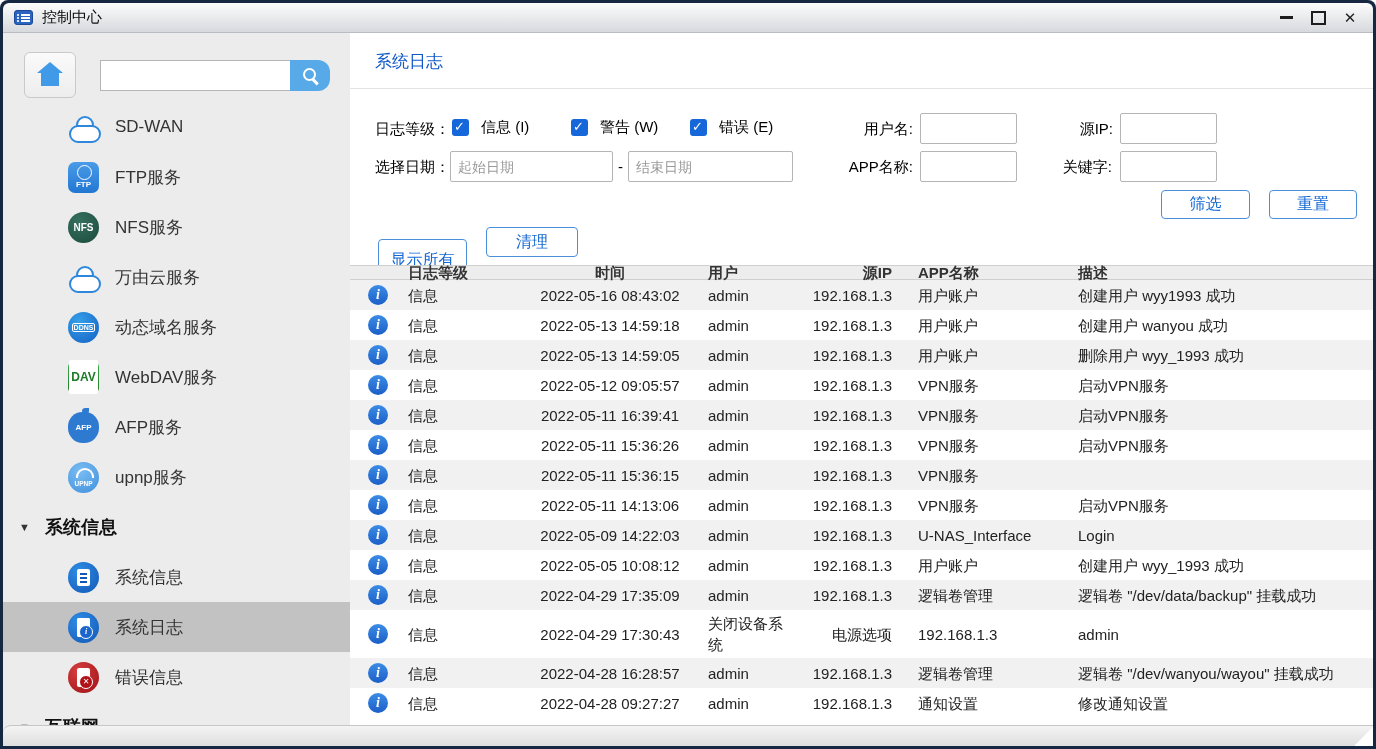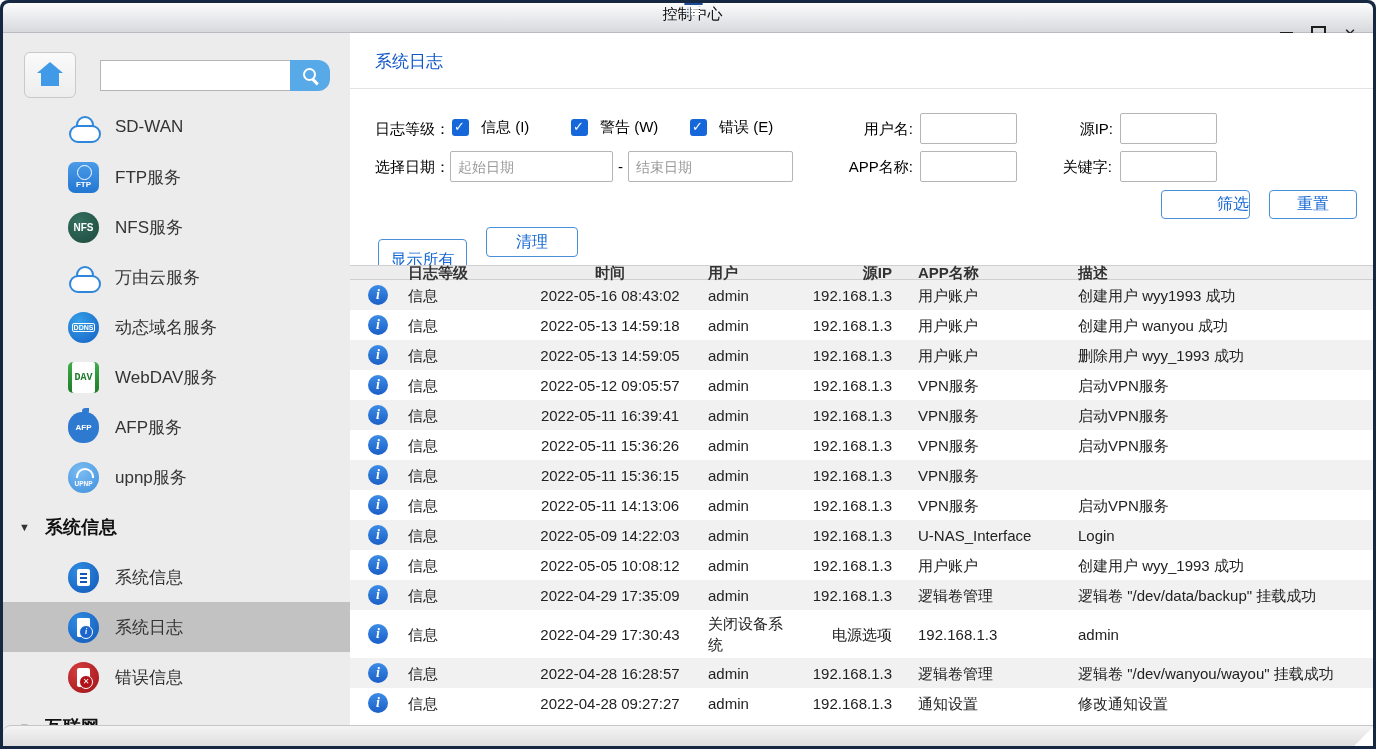--- a/index.html
+++ b/index.html
@@ -3,21 +3,21 @@
 <meta charset="utf-8">
 <style>
   * { margin:0; padding:0; box-sizing:border-box; }
   html,body { width:1376px; height:749px; font-family:"Liberation Sans","DejaVu Sans",sans-serif; background:#fff; }
 
   .window { position:relative; width:1376px; height:749px; background:#152741; border-radius:8px 8px 0 0; overflow:hidden; }
 
   
   .titlebar { position:absolute; top:3px; left:3px; right:3px; height:30px;
     background:linear-gradient(#fcfcfc,#d6d9dd); border-bottom:1px solid #b9bcc0;
-    border-radius:6px 6px 0 0; display:flex; align-items:center;flex-direction:column; }
+    border-radius:6px 6px 0 0; display:flex; align-items:center; }
   .app-icon { width:19px; height:15px; background:#2a63c0; border:1px solid #1c4a96; border-radius:3px; margin-left:11px; position:relative; }
   .app-icon::after { content:""; position:absolute; right:2px; top:3px; width:9px; height:2px; background:#fff; box-shadow:0 3px 0 #fff, 0 6px 0 #fff; }
   .app-icon::before { content:""; position:absolute; left:2px; top:3px; width:2px; height:2px; background:#cfe2ff; box-shadow:0 3px 0 #cfe2ff, 0 6px 0 #cfe2ff; }
   .title-text { margin-left:9px; font-size:15px; color:#0a0a0a; }
   .win-controls { margin-left:auto; margin-right:14px; display:flex; gap:14px; align-items:center; }
   .wbtn { width:18px; height:18px; display:flex; align-items:center; justify-content:center; cursor:default; }
   .wbtn-min::before { content:""; width:13px; height:2.5px; background:#1d1d1d; display:block; }
   .wbtn-max::before { content:""; width:11px; height:10px; border:2.5px solid #1d1d1d; display:block; }
   .wbtn-close::before { content:"✕"; font-size:15px; font-weight:bold; color:#1d1d1d; line-height:1; }
 
@@ -58,21 +58,21 @@
   .ic-ftp::before { content:""; position:absolute; top:3px; left:9px; width:13px; height:13px; border:1.5px solid #fff; border-radius:50%; }
   .ic-ftp span { margin-top:15px; font-size:8px; }
   
   .ic-nfs { background:radial-gradient(circle at 35% 30%, #35705f, #1c4a3d); border-radius:50%; }
   .ic-nfs span { font-size:10px; }
   
   .ic-ddns { background:radial-gradient(circle at 35% 30%, #35a0e8, #1460c4); border-radius:50%; }
   .ic-ddns span { font-size:7px; border:1px solid #fff; border-radius:2px; padding:0 1px; }
   
   .ic-dav { background:linear-gradient(#3fae4a,#1d7a28); border-radius:5px; }
-  .ic-dav span { background:#fff; color:#1d7a28; font-size:10px; padding:10px 2px; border-radius:2px;font-family:Liberation Mono, monospace; }
+  .ic-dav span { background:#fff; color:#1d7a28; font-size:12px; padding:10px 2px; border-radius:2px; }
   
   .ic-afp { background:#2e7ad1; border-radius:46% 46% 48% 48%; }
   .ic-afp::before { content:""; position:absolute; top:-4px; left:14px; width:7px; height:6px; background:#2e7ad1; border-radius:50% 0 50% 50%; }
   .ic-afp span { font-size:8px; }
   
   .ic-upnp { background:radial-gradient(circle at 40% 30%, #7bbdf2, #3f8fdd); border-radius:50%; }
   .ic-upnp::before { content:""; position:absolute; top:6px; left:8px; width:14px; height:8px; border:2px solid #fff; border-bottom:none; border-radius:10px 10px 0 0; }
   .ic-upnp span { margin-top:12px; font-size:6.5px; }
   
   .ic-sysinfo { background:radial-gradient(circle at 35% 30%, #2f8de4, #1157b6); border-radius:50%; }
@@ -276,21 +276,21 @@
 
       <div class="flabel" style="left:25px; top:125px;">选择日期：</div>
       <input class="finput" style="left: 100px; top: 118px; width: 163px;" type="text" placeholder="起始日期">
       <div class="flabel" style="left:268px; top:125px;">-</div>
       <input class="finput" style="left: 278px; top: 118px; width: 165px;" type="text" placeholder="结束日期">
       <div class="flabel right" style="left:478px; top:125px; width:85px;">APP名称:</div>
       <input class="finput" style="left: 570px; top: 118px; width: 97px;" type="text">
       <div class="flabel right" style="left:692px; top:125px; width:70px;">关键字:</div>
       <input class="finput" style="left: 770px; top: 118px; width: 97px;" type="text">
 
-      <button class="btn" style="left:811px; top:157px; width:89px; height:29px;text-align:right;">筛选</button>
+      <button class="btn" style="left:811px; top:157px; width:89px; height:29px;">筛选</button>
       <button class="btn" style="left:919px; top:157px; width:88px; height:29px;">重置</button>
 
       <button class="btn" style="left:28px; top:206px; width:89px; height:42px;">显示所有</button>
       <button class="btn" style="left:136px; top:194px; width:92px; height:30px;">清理</button>
 
       <div class="table">
         <div class="thead">
           <div class="th c-icon"></div>
           <div class="th c-level">日志等级</div>
           <div class="th c-time">时间</div>

